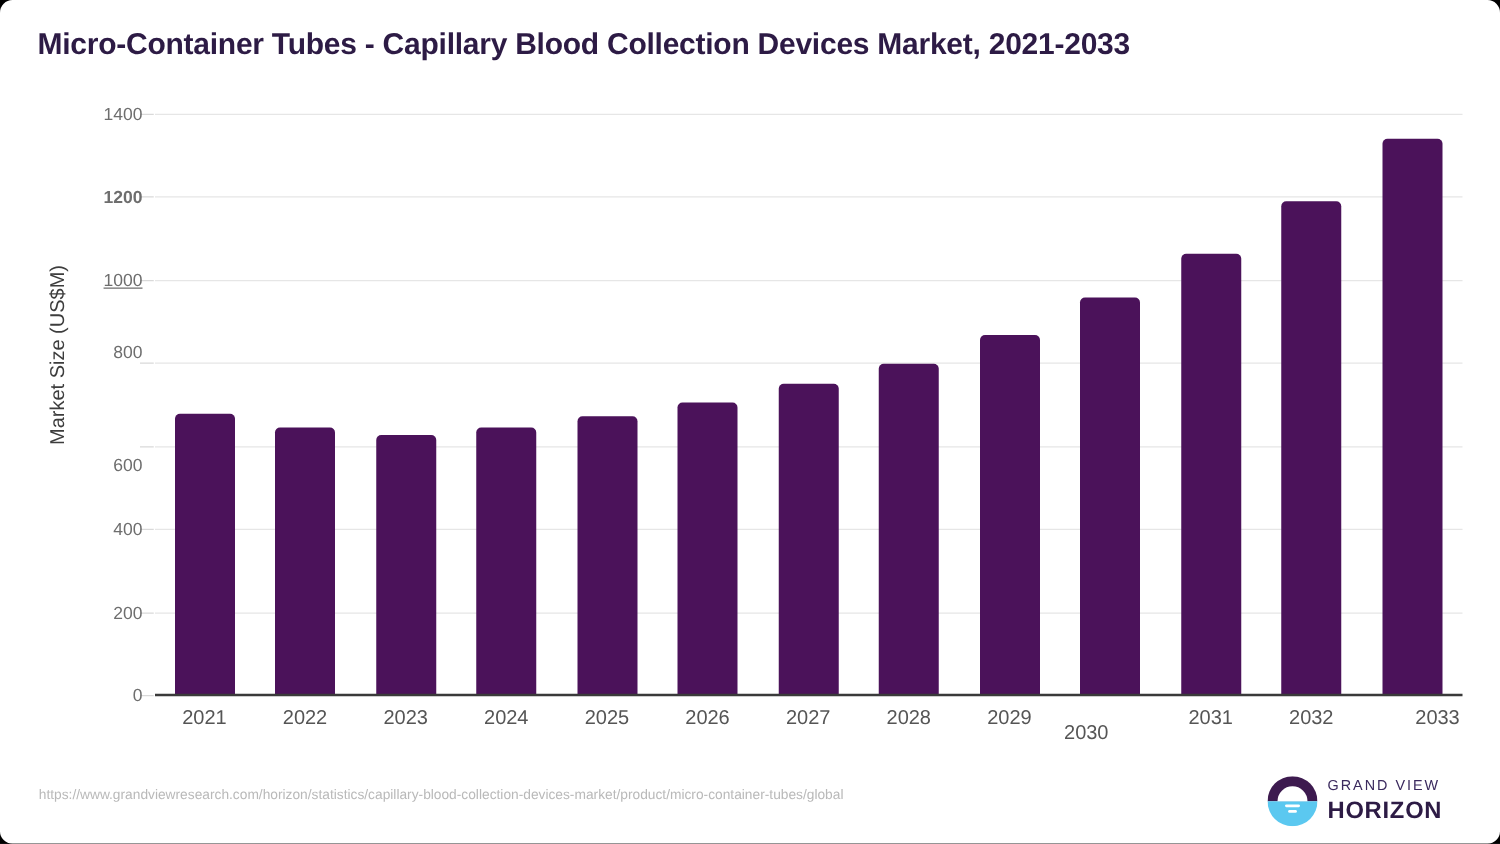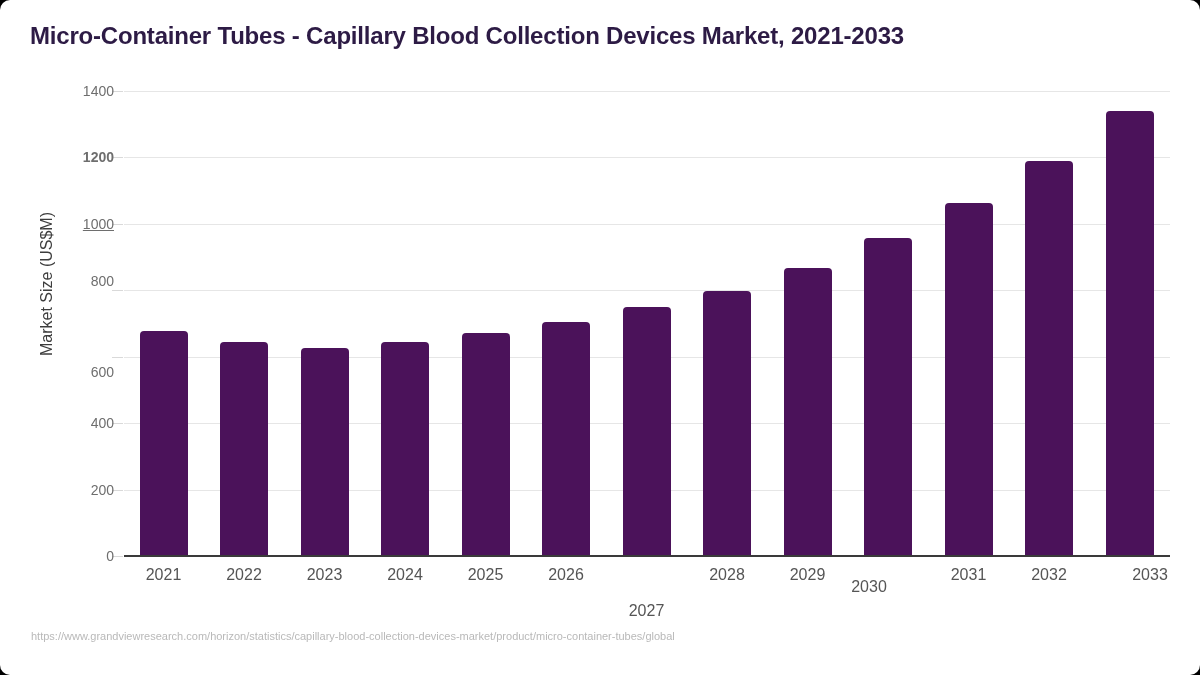--- a/index.html
+++ b/index.html
@@ -197,20 +197,40 @@
     </div>
   <div id="axis-baseline"></div>
   <div id="axis-yline"></div>
 
   <div id="ylabel-wrap">
     <div id="ylabel">Market Size (US$M)</div>
   </div>
 
   <div id="source-url">https://www.grandviewresearch.com/horizon/statistics/capillary-blood-collection-devices-market/product/micro-container-tubes/global</div>
 
+  <div id="logo">
+    <svg id="logo-mark" viewBox="0 0 40 40">
+      <defs>
+        <clipPath id="circClip">
+            <circle cx="20" cy="20" r="20"></circle>
+          </clipPath>
+      </defs>
+      <g clip-path="url(#circClip)">
+        <rect x="0" y="0" width="40" height="20" fill="#3d1a4f"></rect>
+        <rect x="0" y="20" width="40" height="20" fill="#5bc8f0"></rect>
+        <path d="M8 20 a12 12 0 0 1 24 0 z" fill="#ffffff"></path>
+        <rect x="14" y="22.5" width="12" height="2.2" rx="1.1" fill="#ffffff"></rect>
+        <rect x="16.5" y="27" width="7" height="2.2" rx="1.1" fill="#ffffff"></rect>
+      </g>
+    </svg>
+    <div id="logo-text">
+      <div id="logo-line1">GRAND VIEW</div>
+      <div id="logo-line2">HORIZON</div>
+    </div>
+  </div>
 
 <div class="ytick-dash" style="top: 556px;"></div>
     <div class="ytick" style="top: 556px;">0</div>
     <div class="ytick-dash" style="top: 489.571px;"></div>
     <div class="ytick" style="top: 489.571px;">200</div>
     <div class="ytick-dash" style="top: 423.143px;"></div>
     <div class="ytick" style="top: 423.143px;">400</div>
     <div class="ytick-dash" style="top: 356.714px;"></div>
     <div class="ytick" style="top: 372px;">600</div>
     <div class="ytick-dash" style="top: 290.286px;"></div>
@@ -220,20 +240,20 @@
     <div class="ytick-dash" style="top: 157.429px;"></div>
     <div class="ytick" style="top: 157.429px; font-weight: bold;">1200</div>
     <div class="ytick-dash" style="top: 91px;"></div>
     <div class="ytick" style="top: 91px;">1400</div>
     <div class="xtick" style="left: 118.5px;">2021</div>
     <div class="xtick" style="left: 199px;">2022</div>
     <div class="xtick" style="left: 279.5px;">2023</div>
     <div class="xtick" style="left: 360px;">2024</div>
     <div class="xtick" style="left: 440.5px;">2025</div>
     <div class="xtick" style="left: 521px;">2026</div>
-    <div class="xtick" style="left: 601.5px; margin-top: 36px;">2027</div>
+    <div class="xtick" style="left: 601.5px;">2027</div>
     <div class="xtick" style="left: 682px;">2028</div>
     <div class="xtick" style="left: 762.5px;">2029</div>
     <div class="xtick" style="left: 824px; margin-top: 12px;">2030</div>
     <div class="xtick" style="left: 923.5px;">2031</div>
     <div class="xtick" style="left: 1004px;">2032</div>
     <div class="xtick" style="left: 1105px;">2033</div>
   </div>
 
 </body></html>

